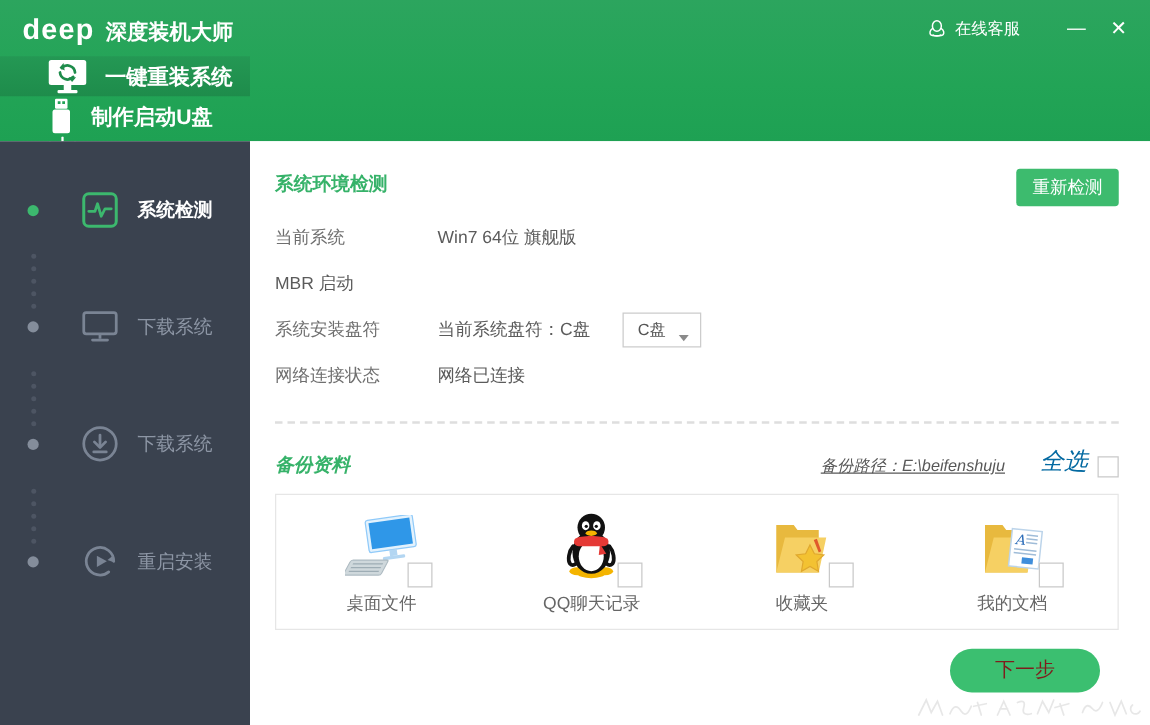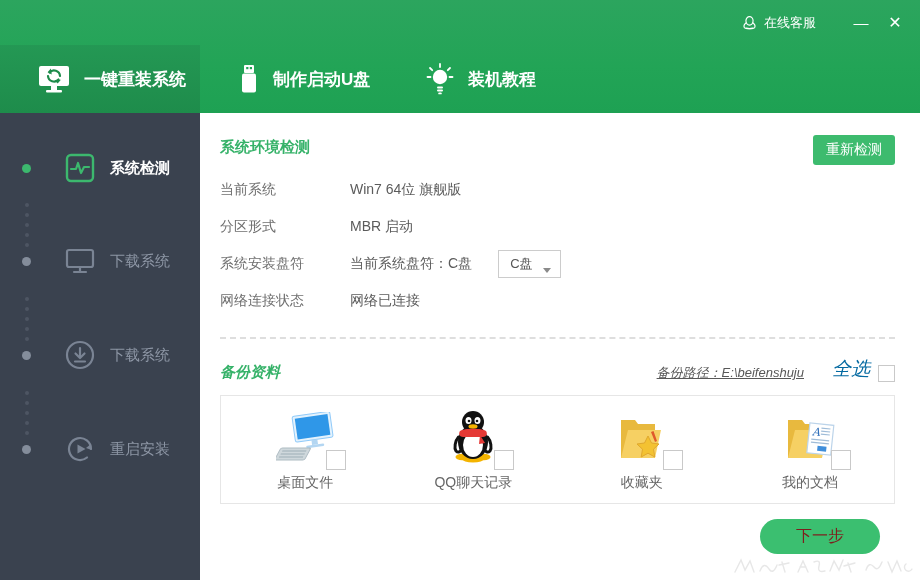--- a/index.html
+++ b/index.html
@@ -16,21 +16,21 @@
   .logo-cn { color:#fff; font-size:17px; font-weight:bold; margin-left:9px;
     font-family:"DejaVu Serif","Liberation Serif",serif; }
   .tb-right { position:absolute; right:0; top:0; height:45px; display:flex; align-items:center; }
   .service { display:flex; align-items:center; color:#fff; font-size:13px; cursor:pointer; margin-right:28px; }
   .service svg { margin-right:6px; }
   .win-btn { color:#fff; width:34px; height:45px; display:flex; align-items:center; justify-content:center;
     font-size:15px; cursor:pointer; }
   .win-btn.close { margin-right:8px; font-size:16px; }
 
   
-  .nav { position:absolute; left:0; top:45px; width:920px; height:68px; display:flex; }
+  .nav { position:absolute; left:0; top:45px; width:920px; height:68px; display:flex;flex-direction:column; }
   .tab { display:flex; align-items:center; height:68px; color:#fff; font-size:17px; font-weight:bold; cursor:pointer; }
   .tab .tab-icon { margin-right:13px; display:flex; }
   .tab1 { width:200px; padding-left:37px;
     background:linear-gradient(180deg,#249854 0%,#1e8c4b 100%); }
   .tab2 { width:190px; padding-left:38px; }
   .tab3 { width:180px; padding-left:35px; }
 
   
   .sidebar { position:absolute; left:0; top:113px; width:200px; height:467px; background:#3a424f; }
   .step { position:absolute; left:0; width:200px; height:44px; display:flex; align-items:center;text-align:right; }
@@ -77,20 +77,24 @@
     background:#3bbf70; color:#7f1d1d; font-size:16px; cursor:pointer; font-family:inherit; }
   .watermark { position:absolute; right:0px; top:437px; opacity:.55; pointer-events:none; }
 </style>
 </head>
 <body>
 
 <div id="app">
 
   <div class="header">
     <div class="titlebar">
+      <div class="logo">
+        <span class="logo-deep">deep</span>
+        <span class="logo-cn">深度装机大师</span>
+      </div>
       <div class="tb-right">
         <div class="service">
           <svg width="17" height="17" viewBox="0 0 20 20">
             <g fill="none" stroke="#ffffff" stroke-width="1.4" stroke-linecap="round">
               <ellipse cx="10" cy="8" rx="4.2" ry="5"></ellipse>
               <path d="M5.8 10.5 C3.5 12,3 14.5,4 16 C5.5 17.8,14.5 17.8,16 16 C17 14.5,16.5 12,14.2 10.5"></path>
               <path d="M6.5 16.5 C8 17.3,12 17.3,13.5 16.5"></path>
             </g>
           </svg>
           <span>在线客服</span>
@@ -230,21 +234,20 @@
       <div class="sec-title">系统环境检测</div>
       <button class="recheck-btn">重新检测</button>
     </div>
 
     <div class="env-rows">
       <div class="env-row">
         <span class="env-label">当前系统</span>
         <span class="env-value">Win7 64位 旗舰版</span>
       </div>
       <div class="env-row">
-        <span class="env-label">分区形式</span>
         <span class="env-value">MBR 启动</span>
       </div>
       <div class="env-row">
         <span class="env-label">系统安装盘符</span>
         <span class="env-value">当前系统盘符：C盘</span>
         <span class="drive-select">
           <span>C盘</span>
           <span class="caret"></span>
         </span>
       </div>

